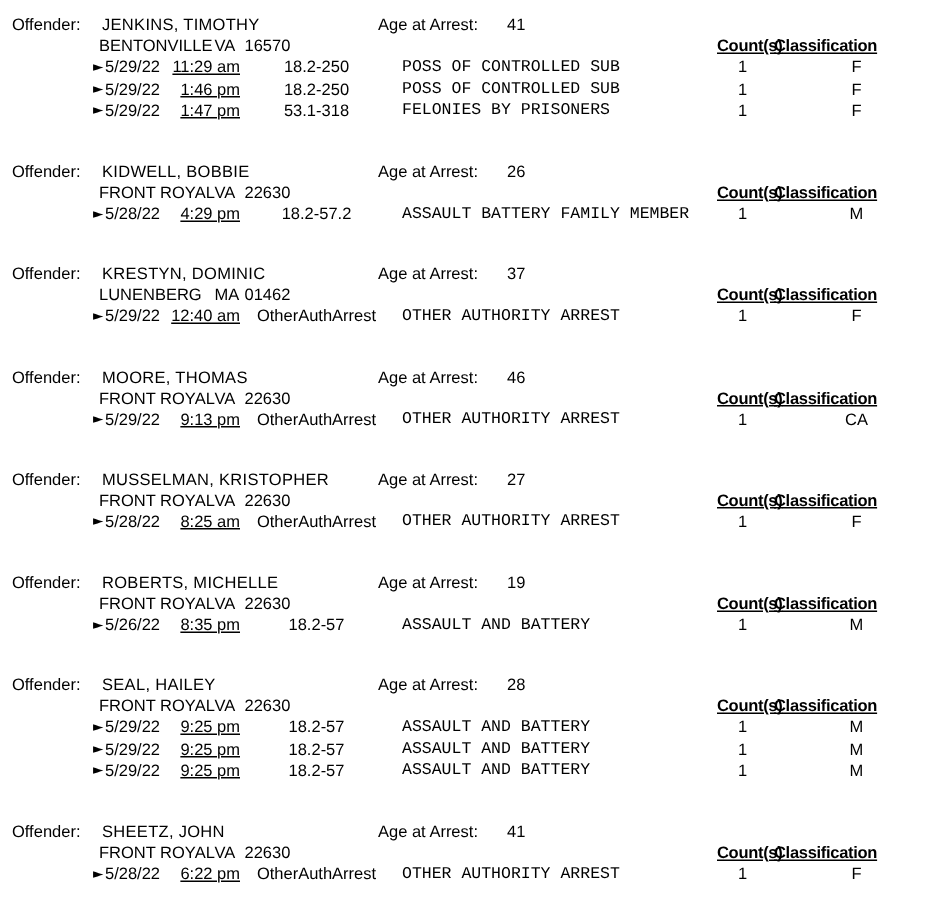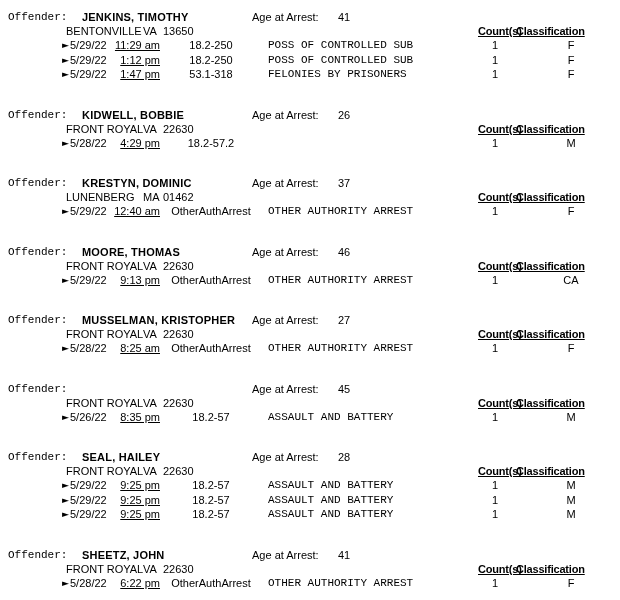--- a/index.html
+++ b/index.html
@@ -10,22 +10,22 @@
     font-family: "Liberation Sans", sans-serif;
     font-size: 11px;
     overflow: hidden;
   }
   .page { position: relative; width: 620px; height: 600px; padding-top: 10px; box-sizing: border-box; }
   .offender-block { position: relative; margin-bottom: 26px; }
   .line1, .line2 { position: relative; height: 14px; line-height: 14px; }
   .arrest-row { position: relative; height: 14.5px; line-height: 14px; }
   .line1 span, .line2 span, .arrest-row span { position: absolute; top: 0; white-space: nowrap; }
 
-  .lbl-offender   { left: 8px; font-family: Liberation Mono, monospace; }
-  .offender-name  { left: 82px; font-weight: bold; letter-spacing: 0.2px; text-align: center; }
+  .lbl-offender   { left: 8px; }
+  .offender-name  { left: 68px; font-weight: normal; letter-spacing: 0.2px; text-align: center; }
   .age-label      { left: 252px; }
   .age-value      { left: 338px; }
 
   .city  { left: 66px; }
   .state { left: 143px; }
   .zip   { left: 163px; }
 
   .hdr-counts, .hdr-class {
     font-weight: bold;
     text-decoration: underline;
@@ -50,39 +50,39 @@
   <div class="offender-block">
     <div class="line1">
       <span class="lbl-offender">Offender:</span>
       <span class="offender-name">JENKINS, TIMOTHY</span>
       <span class="age-label">Age at Arrest:</span>
       <span class="age-value">41</span>
     </div>
     <div class="line2">
       <span class="city">BENTONVILLE</span>
       <span class="state">VA</span>
-      <span class="zip">13650</span>
+      <span class="zip">16570</span>
       <span class="hdr-counts">Count(s)</span>
       <span class="hdr-class">Classification</span>
     </div>
 
   <div class="arrest-row">
     <span class="marker">►</span>
     <span class="a-date">5/29/22</span>
     <span class="a-time">11:29 am</span>
     <span class="a-code">18.2-250</span>
     <span class="a-desc">POSS OF CONTROLLED SUB</span>
     <span class="a-count">1</span>
     <span class="a-class">F</span>
   </div>
 
   <div class="arrest-row">
     <span class="marker">►</span>
     <span class="a-date">5/29/22</span>
-    <span class="a-time">1:12 pm</span>
+    <span class="a-time">1:46 pm</span>
     <span class="a-code">18.2-250</span>
     <span class="a-desc">POSS OF CONTROLLED SUB</span>
     <span class="a-count">1</span>
     <span class="a-class">F</span>
   </div>
 
   <div class="arrest-row">
     <span class="marker">►</span>
     <span class="a-date">5/29/22</span>
     <span class="a-time">1:47 pm</span>
@@ -106,20 +106,21 @@
       <span class="zip">22630</span>
       <span class="hdr-counts">Count(s)</span>
       <span class="hdr-class">Classification</span>
     </div>
 
   <div class="arrest-row">
     <span class="marker">►</span>
     <span class="a-date">5/28/22</span>
     <span class="a-time">4:29 pm</span>
     <span class="a-code">18.2-57.2</span>
+    <span class="a-desc">ASSAULT BATTERY FAMILY MEMBER</span>
     <span class="a-count">1</span>
     <span class="a-class">M</span>
   </div>
 </div>
 
   <div class="offender-block">
     <div class="line1">
       <span class="lbl-offender">Offender:</span>
       <span class="offender-name">KRESTYN, DOMINIC</span>
       <span class="age-label">Age at Arrest:</span>
@@ -192,22 +193,23 @@
     <span class="a-code">OtherAuthArrest</span>
     <span class="a-desc">OTHER AUTHORITY ARREST</span>
     <span class="a-count">1</span>
     <span class="a-class">F</span>
   </div>
 </div>
 
   <div class="offender-block">
     <div class="line1">
       <span class="lbl-offender">Offender:</span>
-      <span class="age-label">Age at Arrest:</span>
-      <span class="age-value">45</span>
+      <span class="offender-name">ROBERTS, MICHELLE</span>
+      <span class="age-label">Age at Arrest:</span>
+      <span class="age-value">19</span>
     </div>
     <div class="line2">
       <span class="city">FRONT ROYAL</span>
       <span class="state">VA</span>
       <span class="zip">22630</span>
       <span class="hdr-counts">Count(s)</span>
       <span class="hdr-class">Classification</span>
     </div>
 
   <div class="arrest-row">

